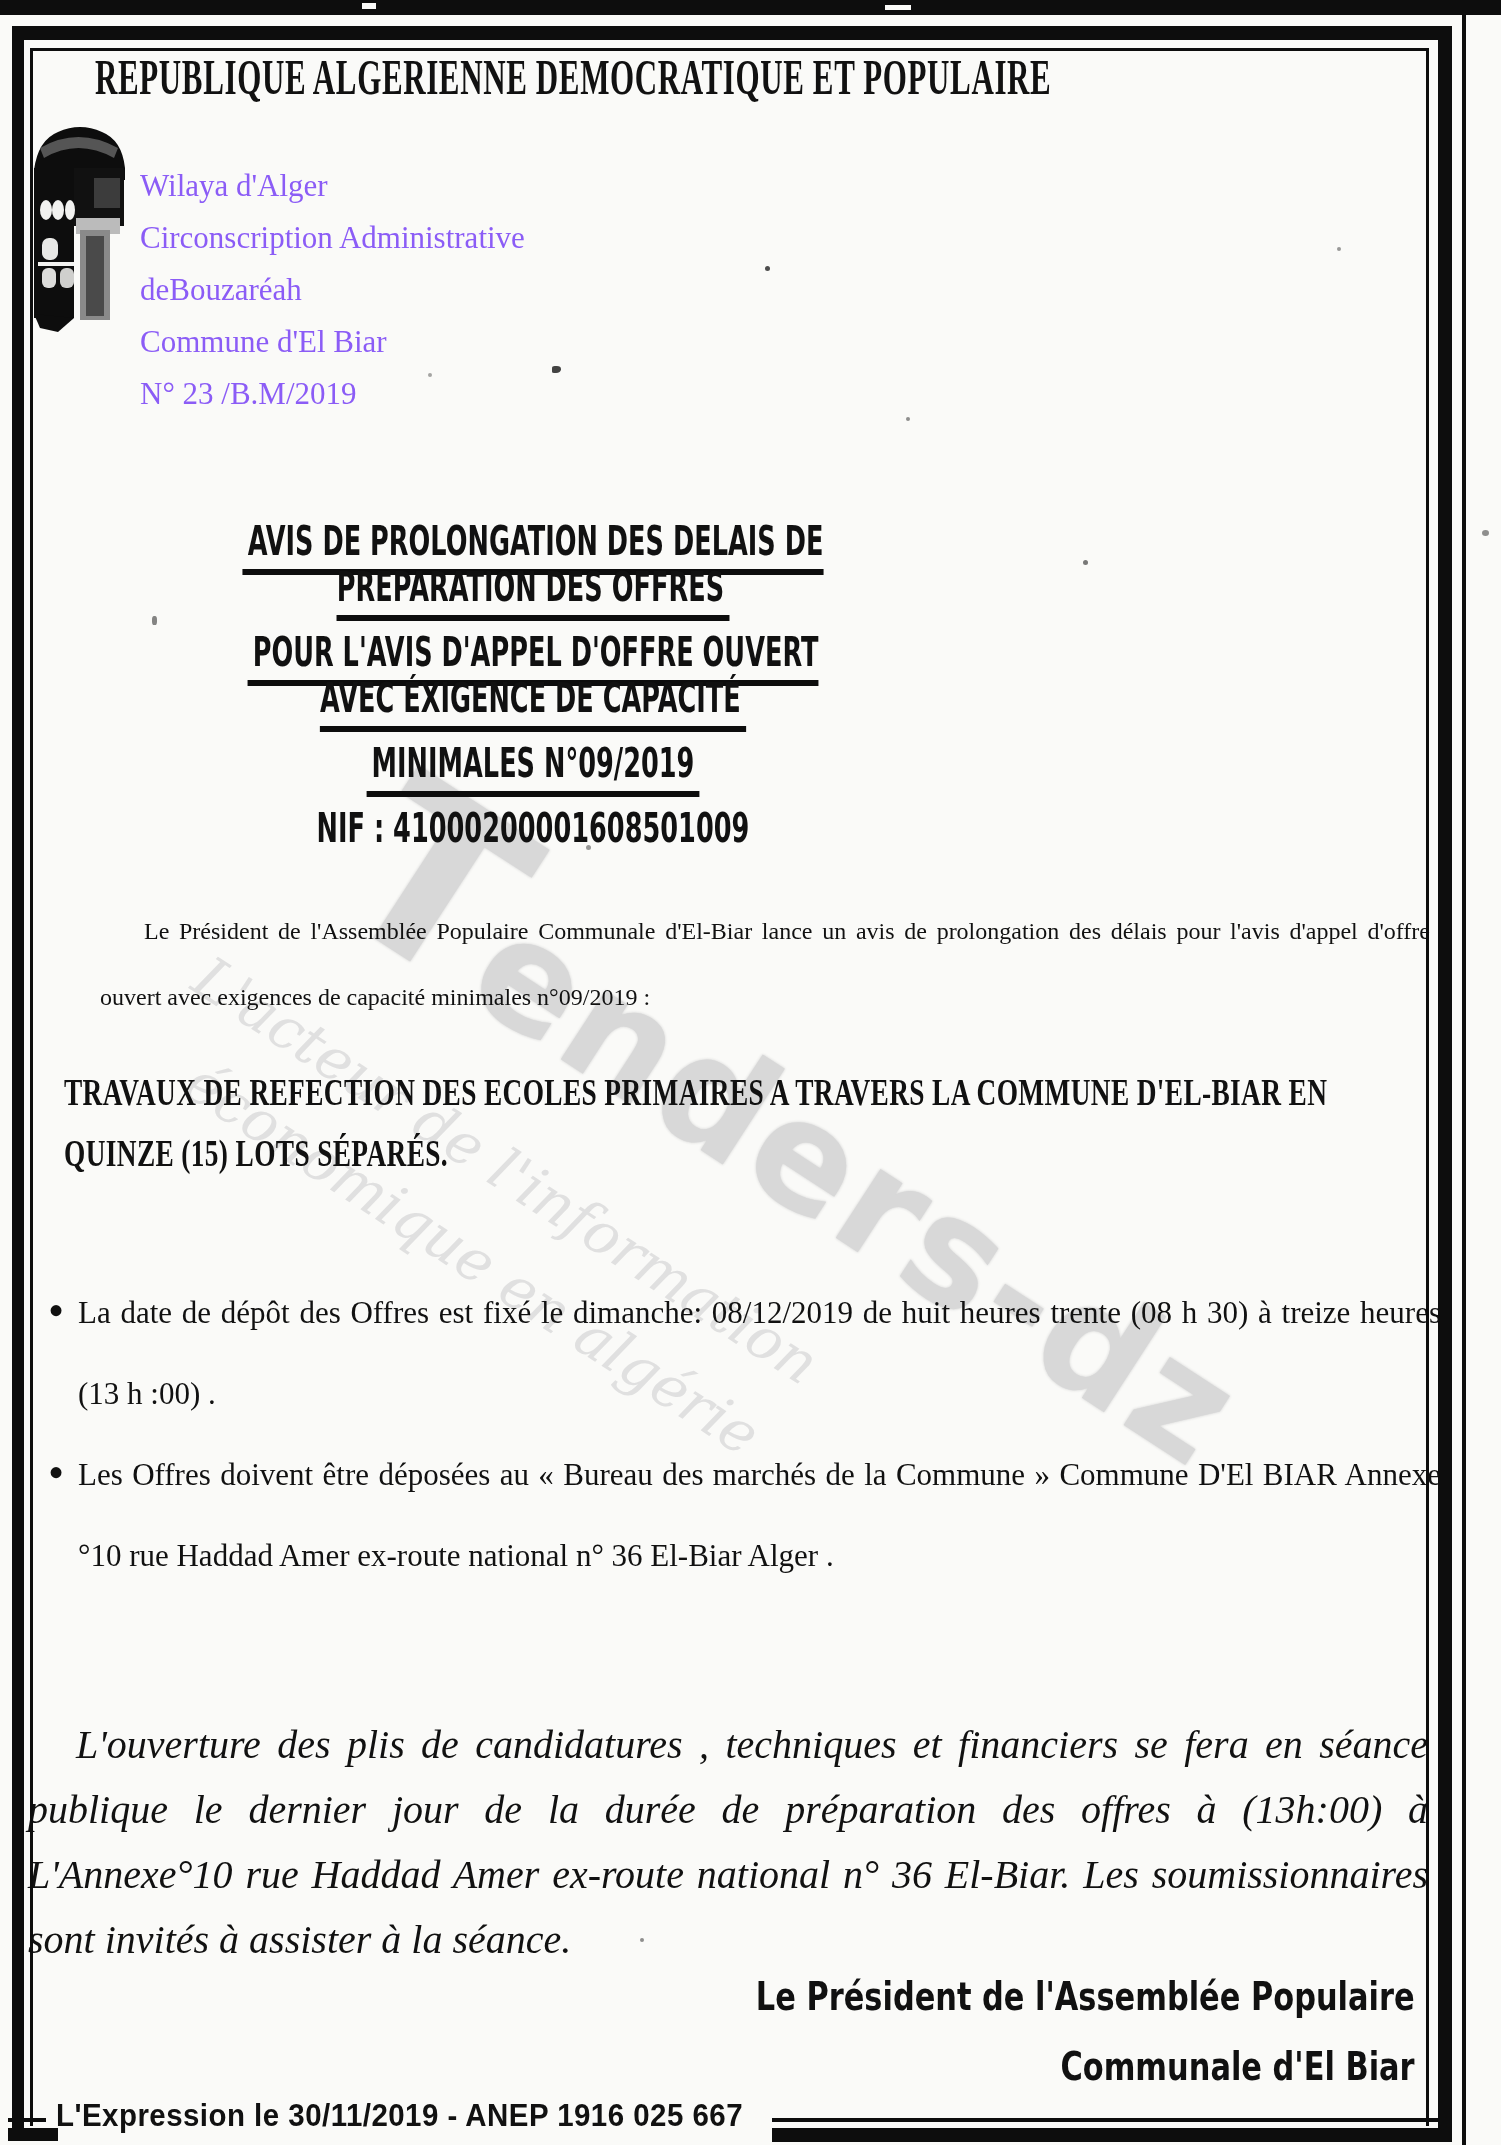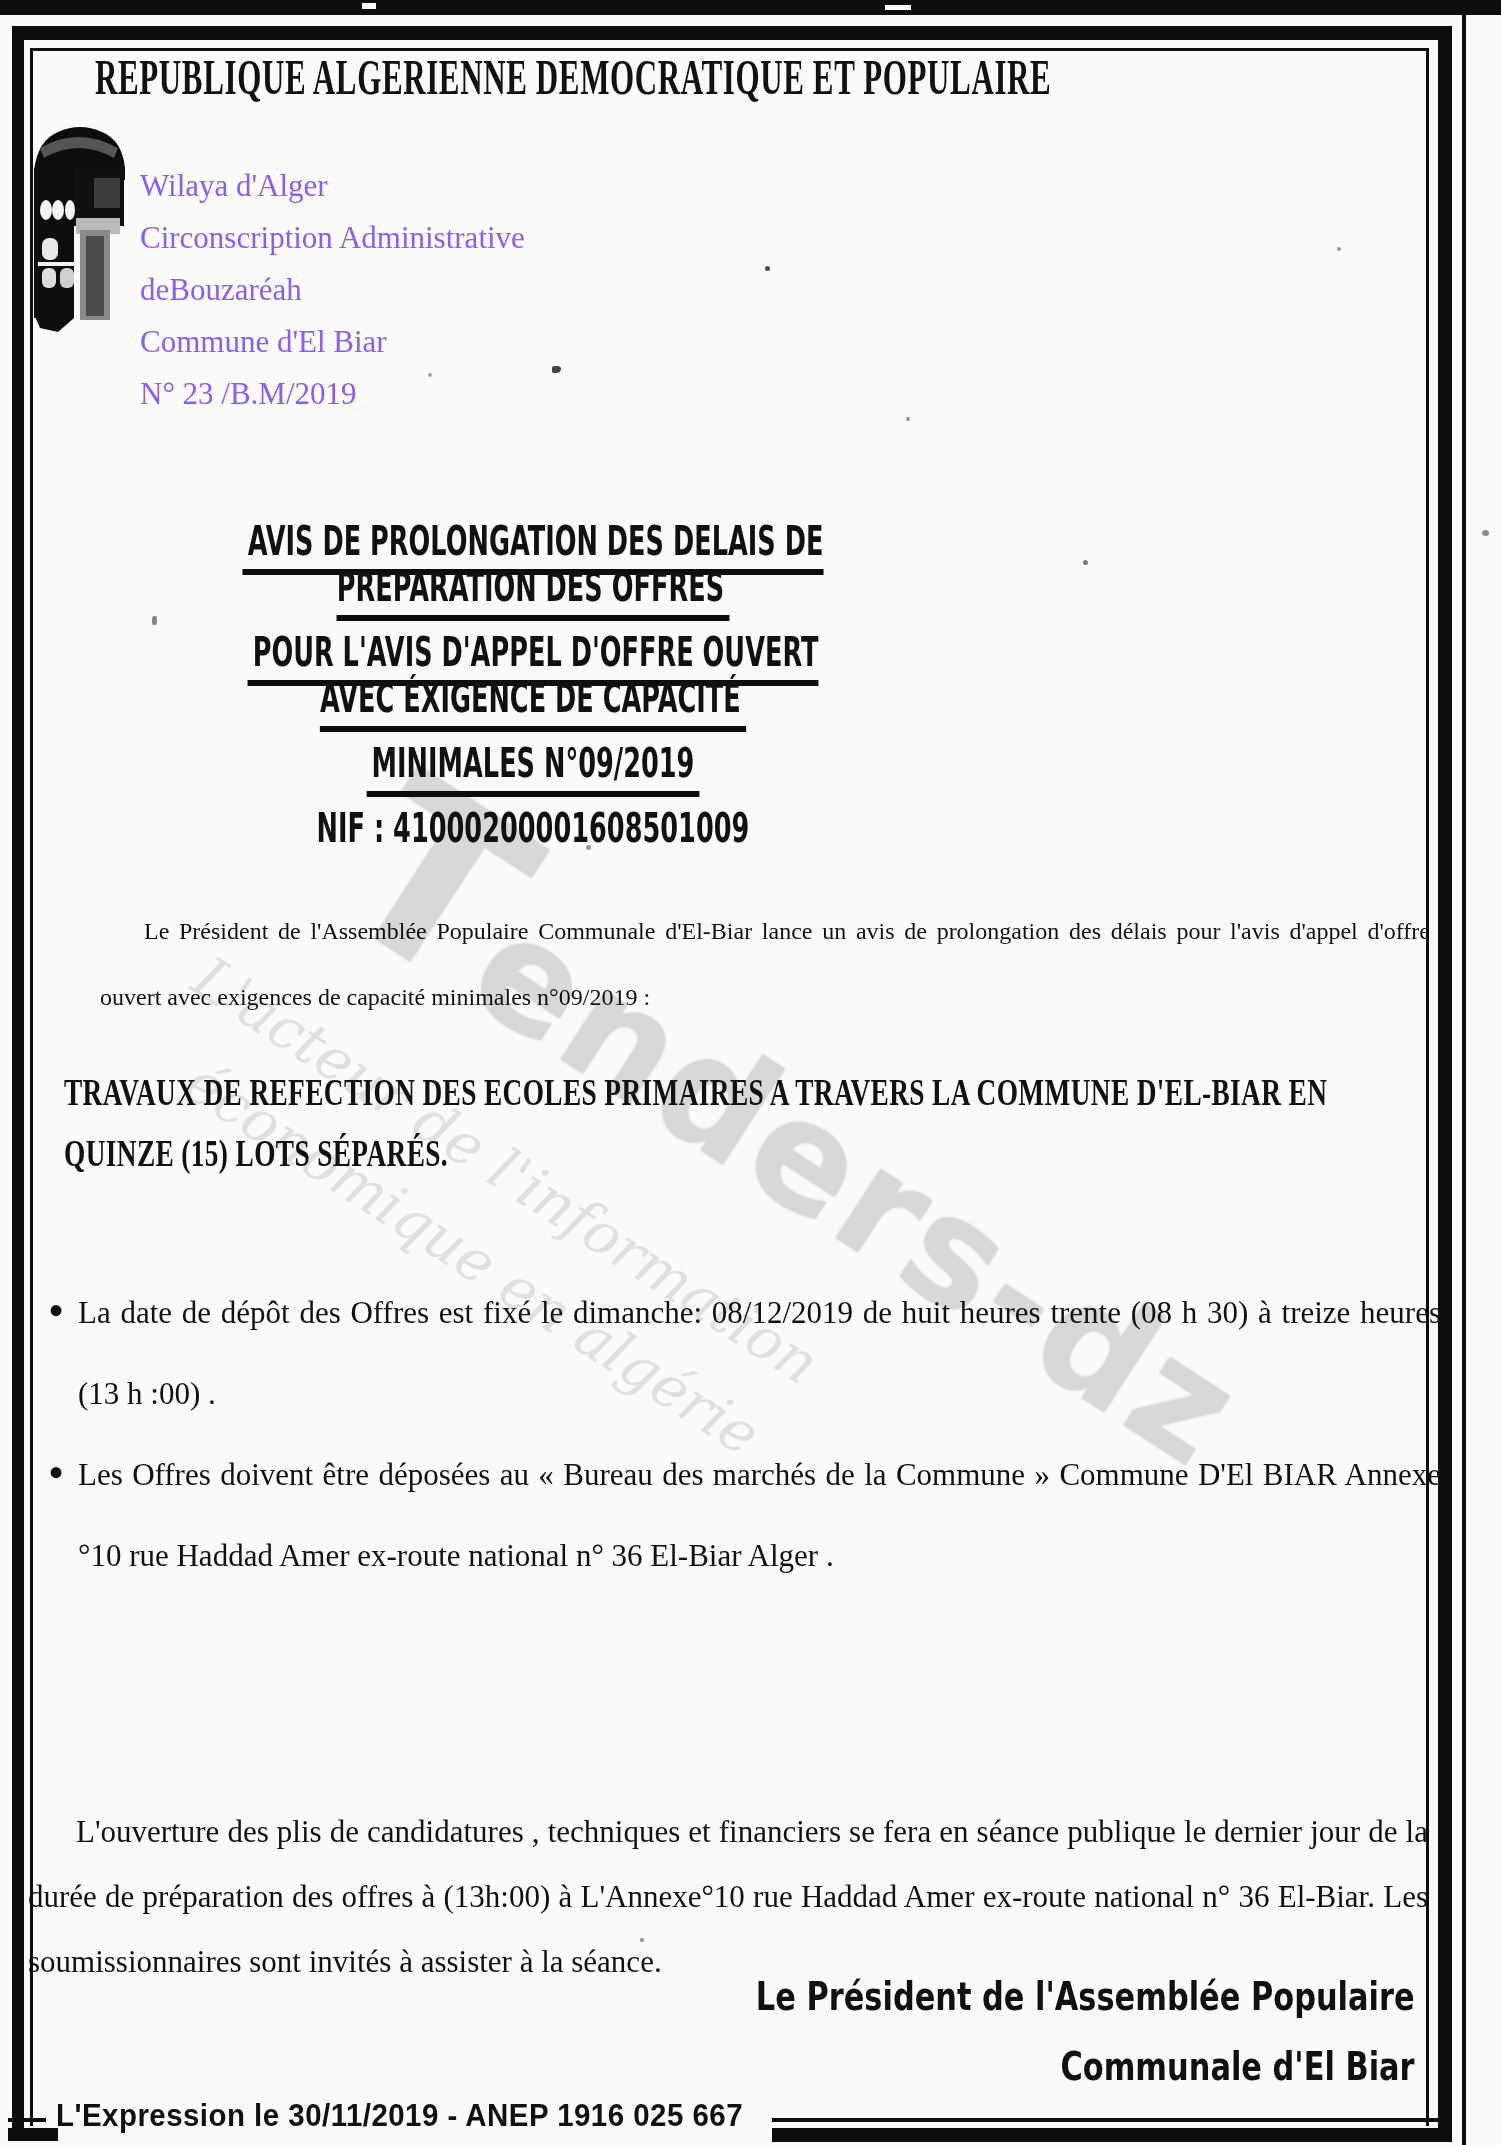--- a/index.html
+++ b/index.html
@@ -42,22 +42,22 @@
   .doc-title .nif{margin-top:3px;}
 
   
   .intro{left:100px;top:898px;width:1330px;font-size:24px;line-height:66px;
          text-indent:44px;text-align:justify;}
   .object{left:64px;top:1062px;width:1895px;font-weight:bold;font-size:38px;
           line-height:61px;letter-spacing:.5px;transform:scaleX(.72);transform-origin:left top;}
   .bullets{left:46px;top:1272px;width:1395px;font-size:31px;line-height:81px;text-align:justify;}
   .bullet{position:relative;padding-left:32px;}
   .bullet::before{content:"•";position:absolute;left:2px;top:-2px;font-size:46px;}
-  .closing{left:28px;top:1799px;width:1400px;font-size:31px;line-height:65px;
-           text-indent:48px;text-align:justify;}
+  .closing{left:28px;top:1712px;width:1400px;font-size:40px;line-height:65px;
+           text-indent:48px;text-align:justify;font-style:italic;}
 
   
   .signature{right:86px;top:1962px;text-align:right;font-family:"DejaVu Sans",sans-serif;
              font-weight:bold;font-size:39px;line-height:70px;white-space:nowrap;
              transform:scaleX(.78);transform-origin:right top;}
 
   
   .footer-pub{left:56px;top:2098px;font-family:"Liberation Sans",sans-serif;font-weight:bold;
               font-size:31px;letter-spacing:.5px;white-space:nowrap;
               transform:scaleX(.95);transform-origin:left top;z-index:5;}

